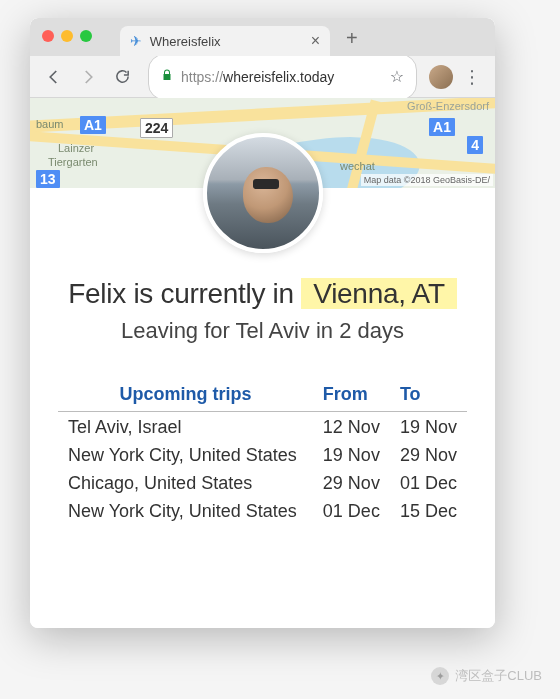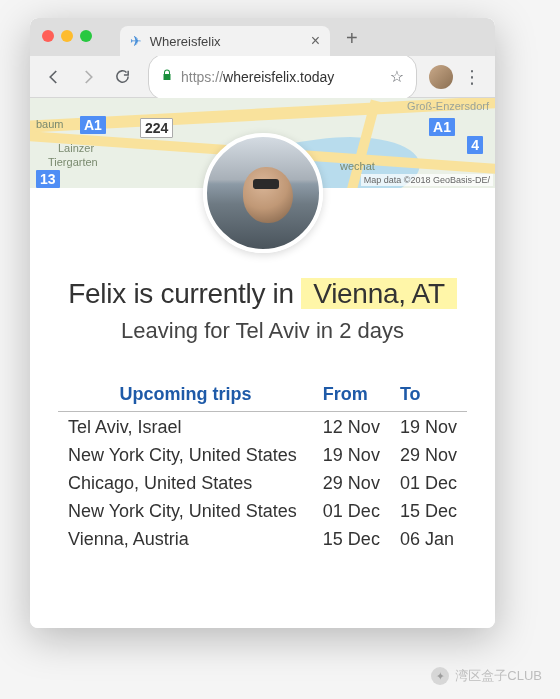--- a/index.html
+++ b/index.html
@@ -367,25 +367,20 @@
           <tr>
               <td class="dest">Chicago, United States</td>
               <td>29 Nov</td>
               <td>01 Dec</td>
             </tr>
           <tr>
               <td class="dest">New York City, United States</td>
               <td>01 Dec</td>
               <td>15 Dec</td>
             </tr>
-          <tr>
-              <td class="dest">Vienna, Austria</td>
-              <td>15 Dec</td>
-              <td>06 Jan</td>
-            </tr>
         </tbody>
       </table>
     </div>
   </div>
 </div>
 
 <div class="watermark">
   <span class="wm-icon">✦</span>
   <span>湾区盒子CLUB</span>
 </div>

